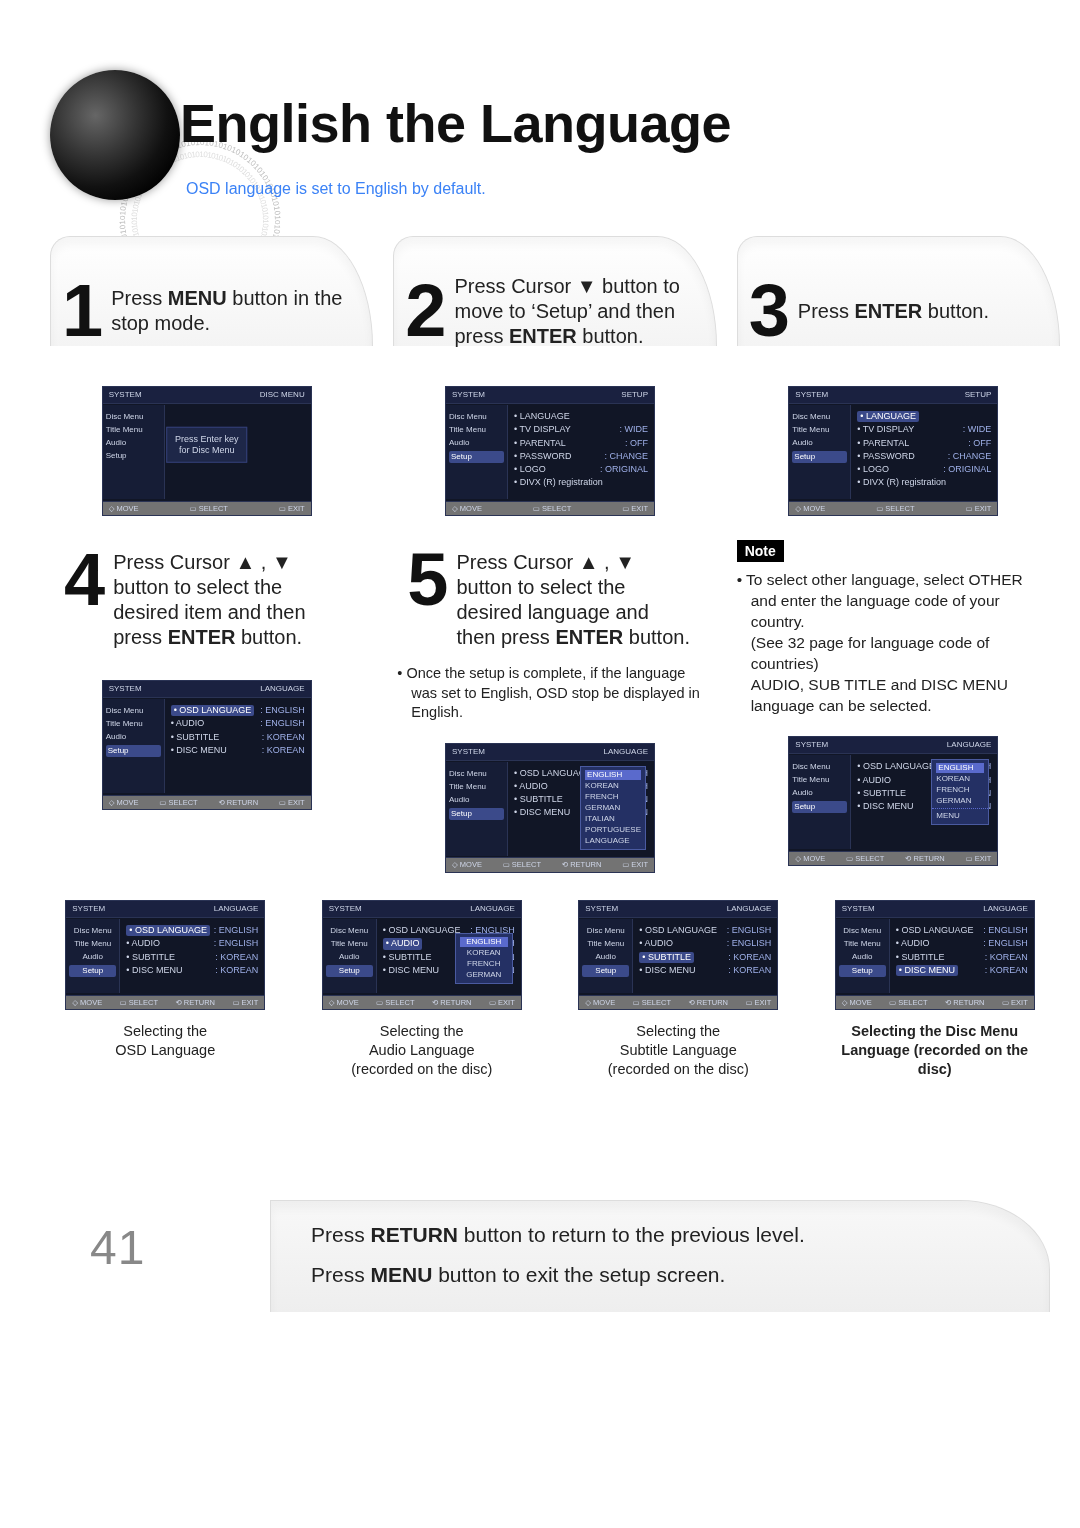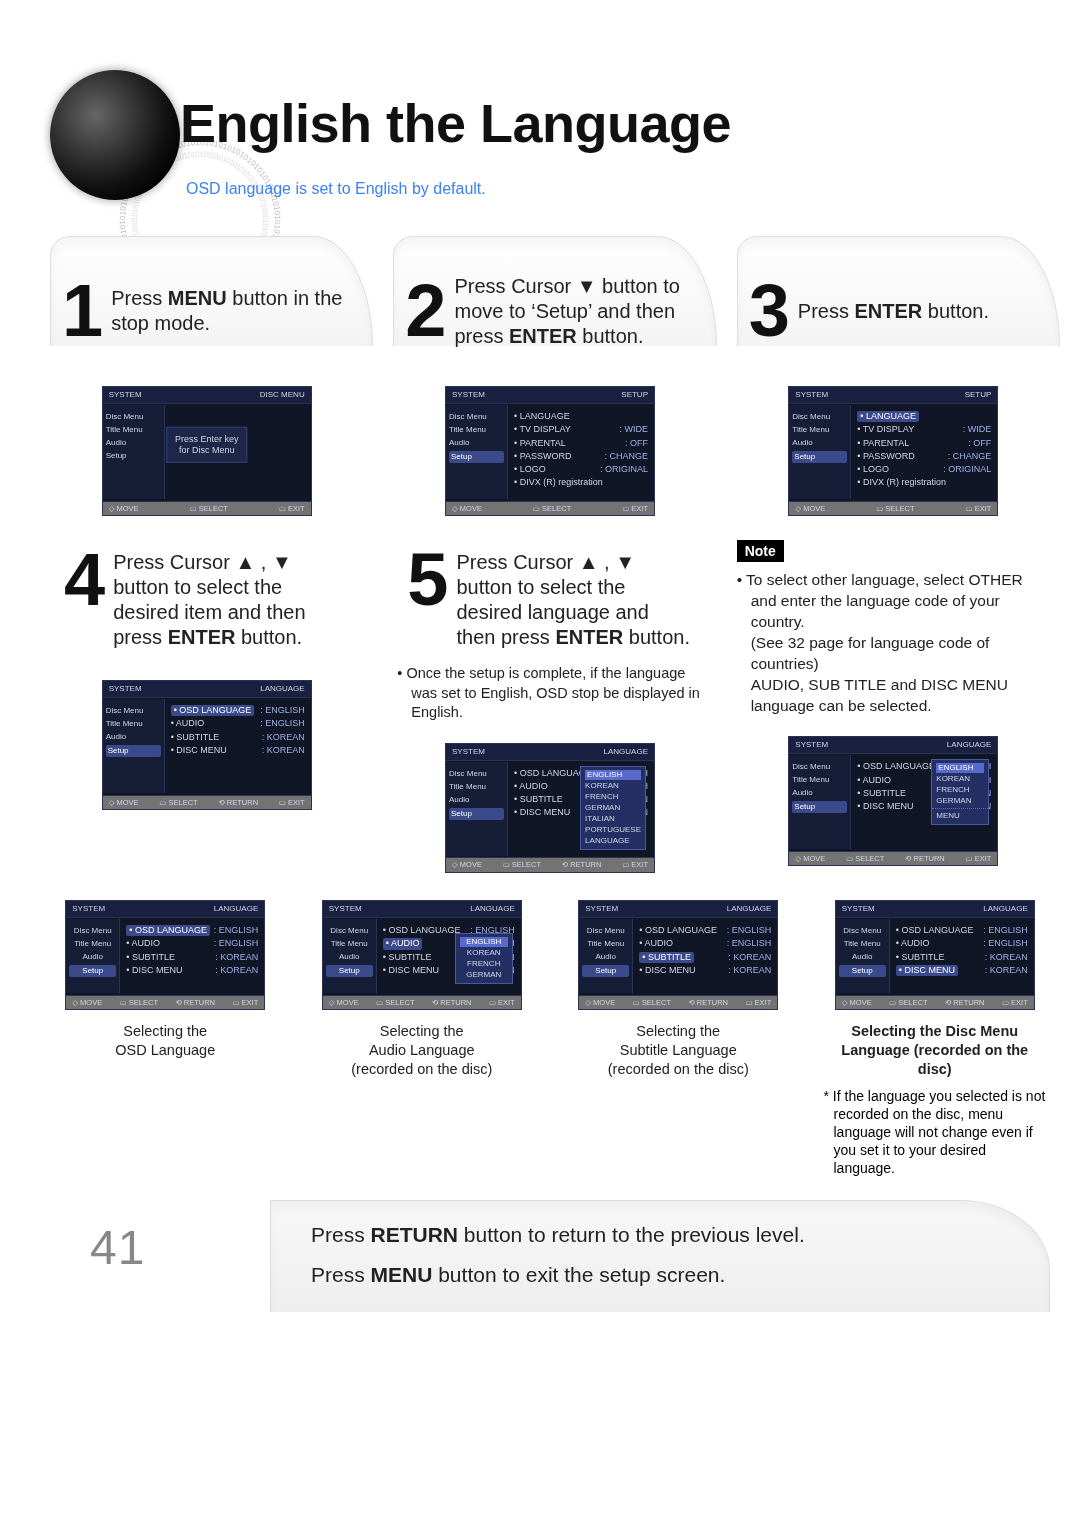--- a/index.html
+++ b/index.html
@@ -923,21 +923,20 @@
           </div>
         </div>
       <div class="footer">
           <span>◇ <span>MOVE</span></span>
           <span>▭ <span>SELECT</span></span>
           <span>⟲ <span>RETURN</span></span>
           <span>▭ <span>EXIT</span></span>
         </div>
     </div>
     <div class="cap"><b>Selecting the Disc Menu<br>Language (recorded on the disc)</b></div>
-    <div class="aster">* <span>If the language you selected is not recorded on the disc, menu language will not change even if you set it to your desired language.</span></div>
   </div>
 </div>
 
 <div class="foot-wrap">
   <div class="pagenum">41</div>
   <div class="foot-tab">
     <div class="foot-line">Press <b>RETURN</b> button to return to the previous level.</div>
     <div class="foot-line">Press <b>MENU</b> button to exit the setup screen.</div>
   </div>
 </div>

